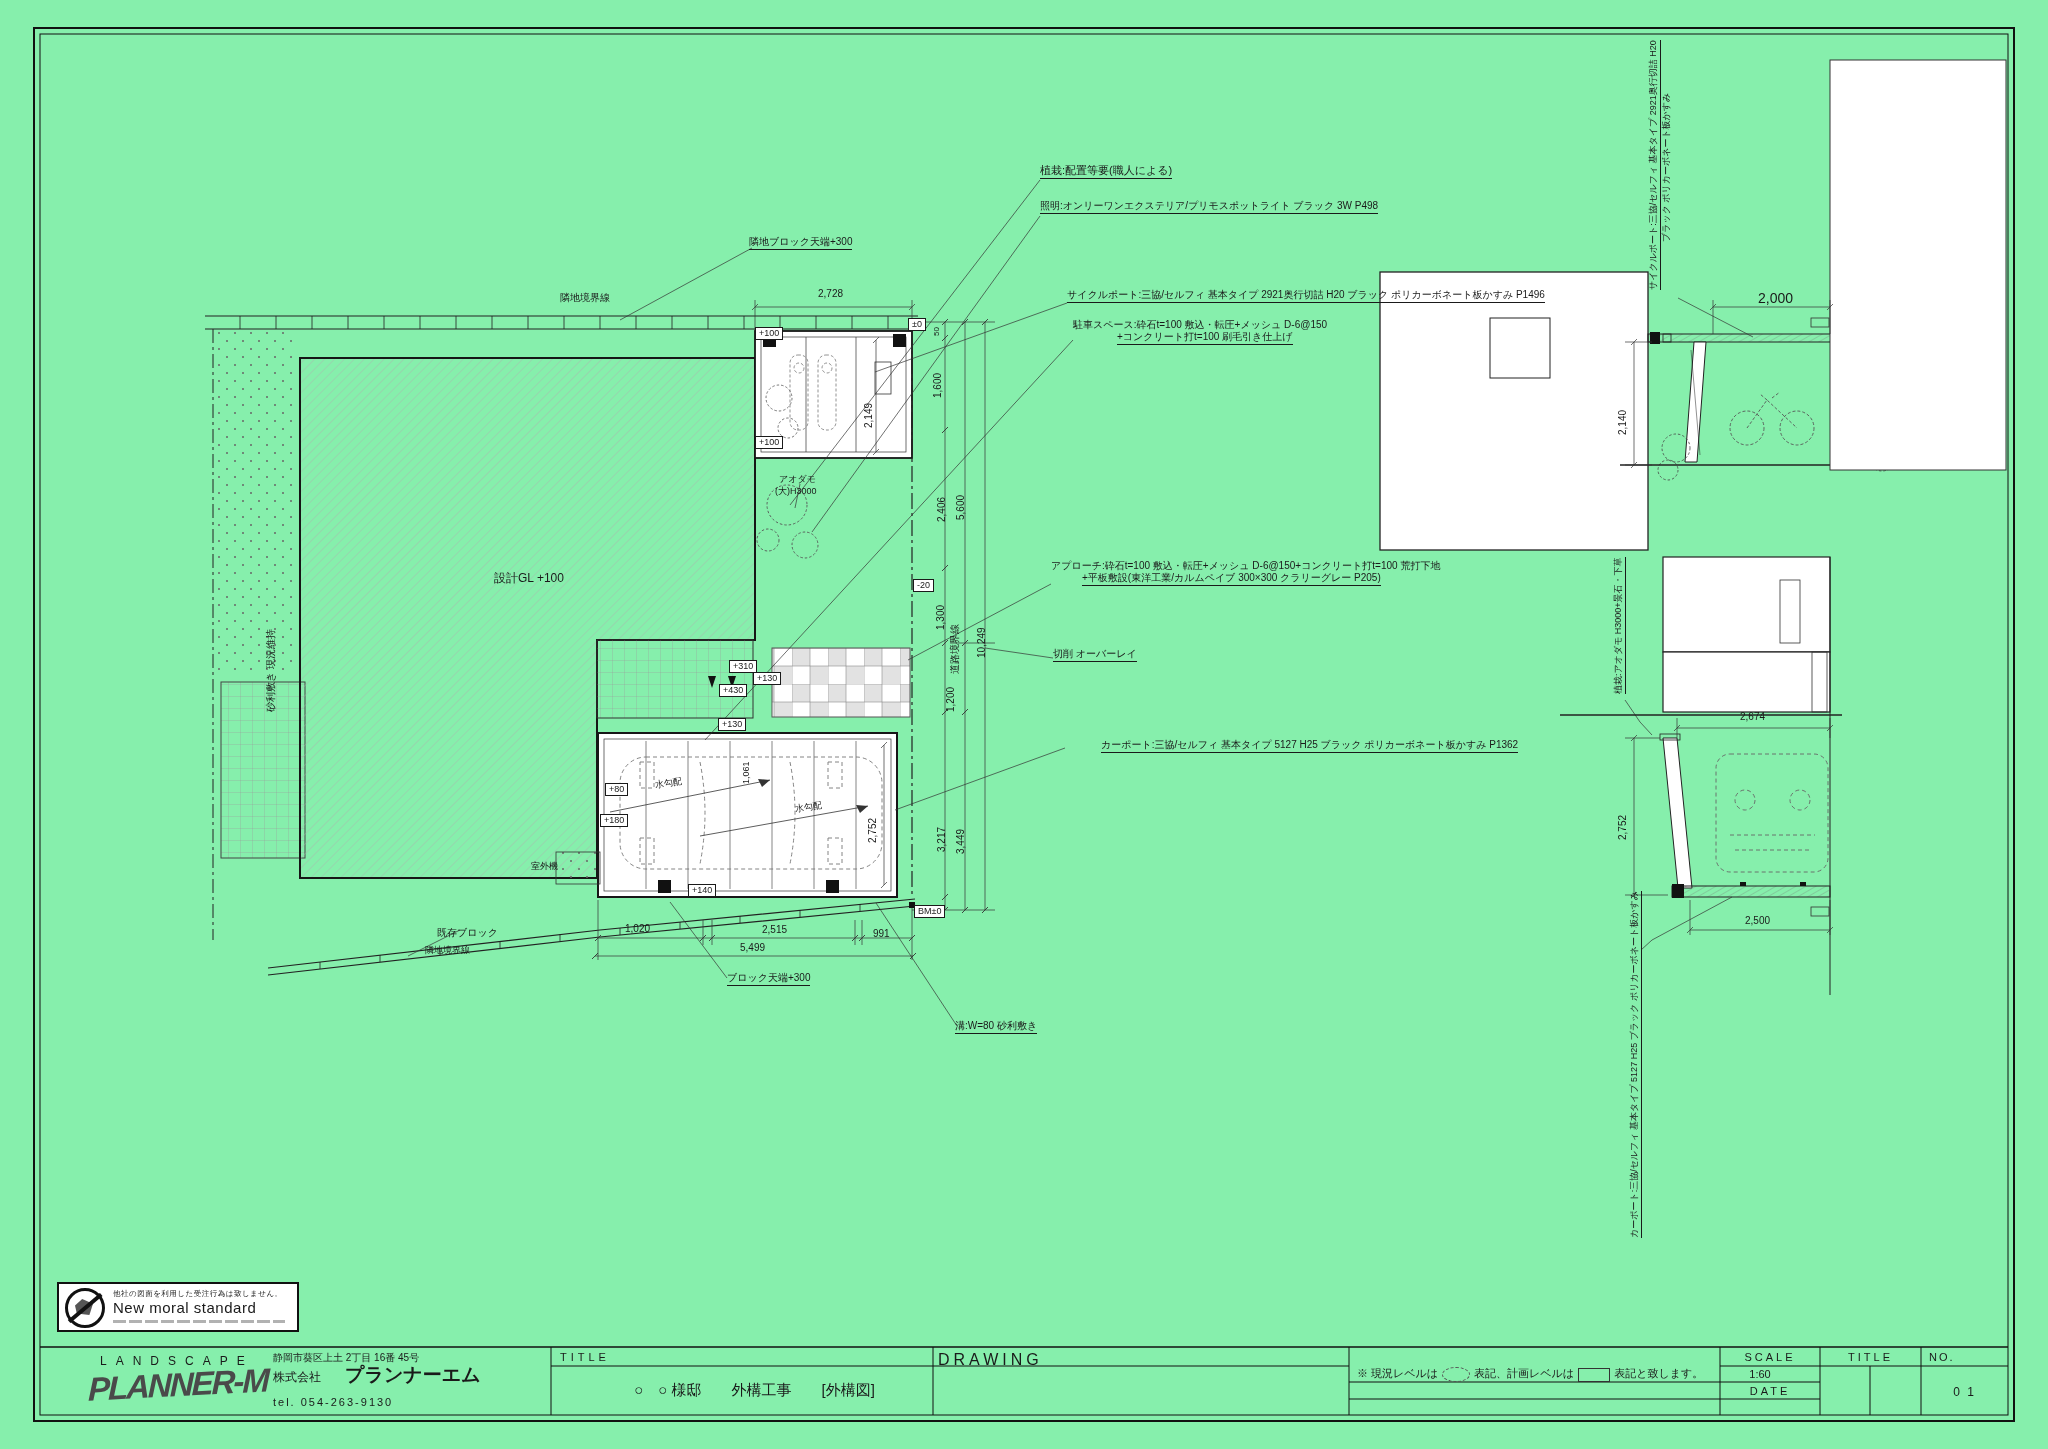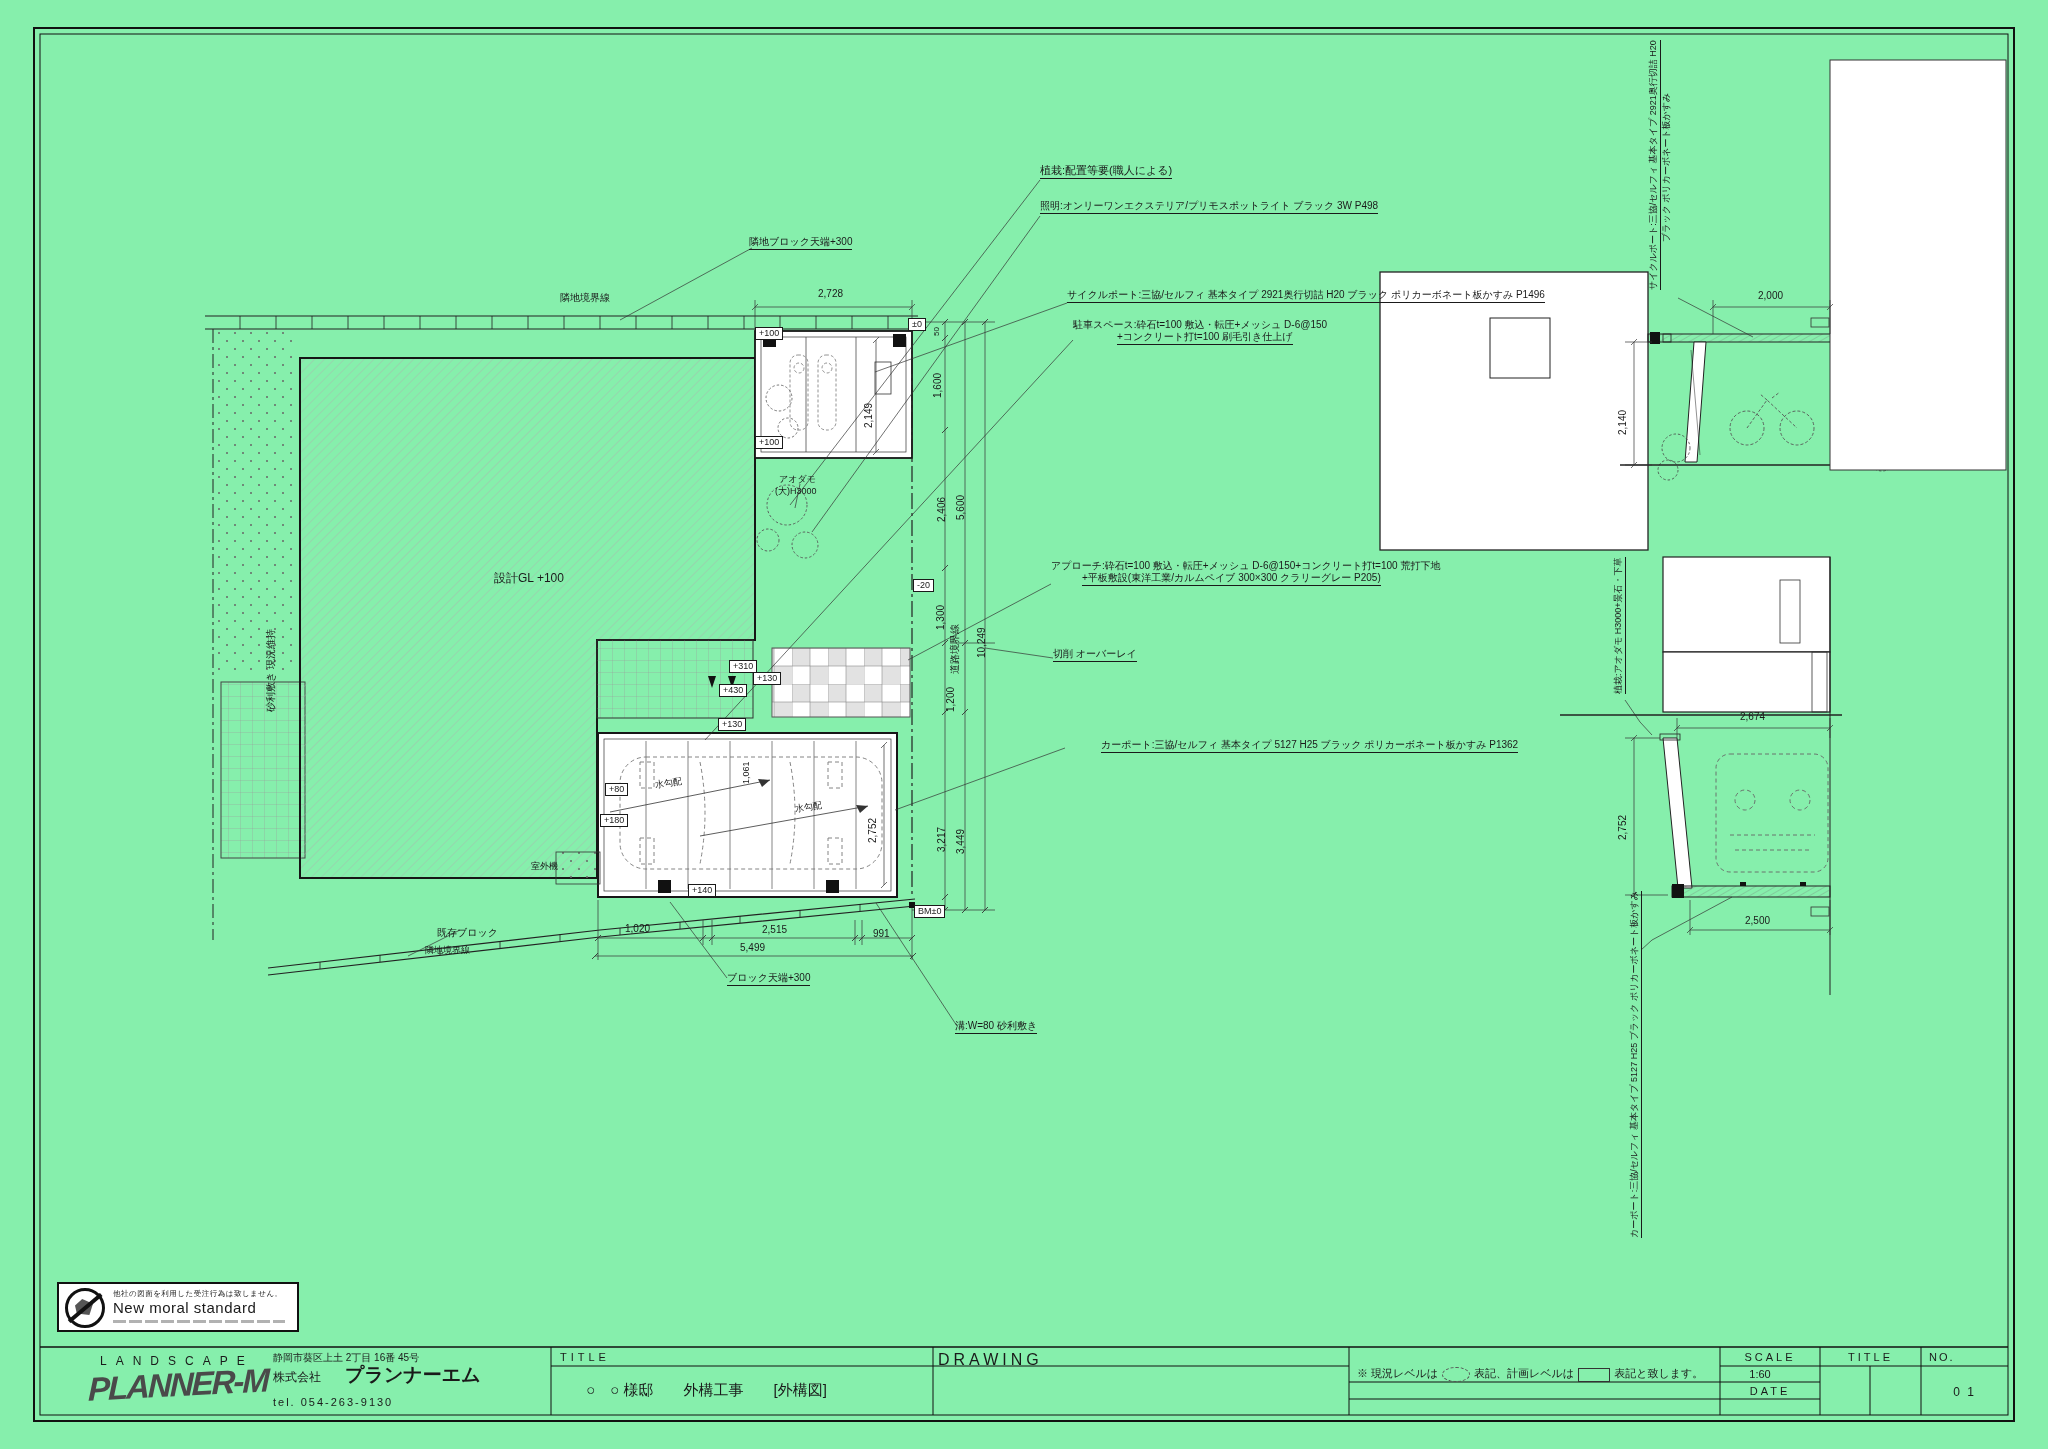--- a/index.html
+++ b/index.html
@@ -365,21 +365,21 @@
       <div class="ann ul" style="left: 955px; top: 1021px; font-size: 10px;">溝:W=80 砂利敷き</div>
       <div class="ann" style="left: 655px; top: 779px; font-size: 9px; transform: rotate(-8deg);">水勾配</div>
       <div class="ann" style="left: 795px; top: 803px; font-size: 9px; transform: rotate(-8deg);">水勾配</div>
       <div class="ann v" style="left: 266px; top: 712px; font-size: 10px;">砂利敷き 現況維持</div>
       <div class="ann v" style="left: 950px; top: 674px; font-size: 10px;">道路境界線</div>
       <div class="ann v ul" style="left: 1649px; top: 290px; font-size: 9px;">サイクルポート:三協/セルフィ 基本タイプ 2921奥行切詰 H20</div>
       <div class="ann v" style="left: 1662px; top: 242px; font-size: 9px;">ブラック ポリカーボネート板かすみ</div>
       <div class="ann v ul" style="left: 1614px; top: 694px; font-size: 9px;">植栽:アオダモ H3000+景石・下草</div>
       <div class="ann v ul" style="left: 1630px; top: 1238px; font-size: 9px;">カーポート:三協/セルフィ 基本タイプ 5127 H25 ブラック ポリカーボネート板かすみ</div>
       <div class="ann" style="left: 818px; top: 289px; font-size: 10px;">2,728</div>
-      <div class="ann" style="left: 1758px; top: 291px; font-size: 10px;">2,000</div>
+      <div class="ann" style="left: 1758px; top: 291px; font-size: 14px;">2,000</div>
       <div class="ann" style="left: 1740px; top: 712px; font-size: 10px;">2,674</div>
       <div class="ann" style="left: 1745px; top: 916px; font-size: 10px;">2,500</div>
       <div class="ann" style="left: 625px; top: 924px; font-size: 10px;">1,020</div>
       <div class="ann" style="left: 762px; top: 925px; font-size: 10px;">2,515</div>
       <div class="ann" style="left: 873px; top: 929px; font-size: 10px;">991</div>
       <div class="ann" style="left: 740px; top: 943px; font-size: 10px;">5,499</div>
       <div class="ann v" style="left: 864px; top: 428px; font-size: 10px;">2,149</div>
       <div class="ann v" style="left: 933px; top: 398px; font-size: 10px;">1,600</div>
       <div class="ann v" style="left: 937px; top: 522px; font-size: 10px;">2,406</div>
       <div class="ann v" style="left: 956px; top: 520px; font-size: 10px;">5,600</div>
@@ -419,21 +419,21 @@
 </div>
 
 <div class="tbtxt brandtop" style="left:100px;top:1355px;">LANDSCAPE</div>
 <div class="tbtxt" style="left:88px;top:1368px;"><span class="brandlogo">PLANNER-M</span></div>
 <div class="tbtxt" style="left:273px;top:1353px;font-size:10px;">静岡市葵区上土 2丁目 16番 45号</div>
 <div class="tbtxt" style="left:273px;top:1371px;font-size:12px;">株式会社</div>
 <div class="tbtxt" style="left:345px;top:1365px;font-size:19px;font-weight:bold;">プランナーエム</div>
 <div class="tbtxt" style="left:273px;top:1397px;font-size:11px;letter-spacing:2px;">tel. 054-263-9130</div>
 
 <div class="tbtxt" style="left:560px;top:1352px;font-size:11px;letter-spacing:4px;">TITLE</div>
-<div class="tbtxt center" style="left:551px;top:1382px;width:311px;font-size:15px;">○　○ 様邸　　外構工事　　[外構図]</div>
+<div class="tbtxt center" style="left:551px;top:1382px;width:311px;font-size:15px;padding-left:48px;">○　○ 様邸　　外構工事　　[外構図]</div>
 <div class="tbtxt" style="left:902px;top:1352px;font-size:16px;letter-spacing:4px;margin-left:36px;">DRAWING</div>
 
 <div class="tbtxt" style="left:1357px;top:1367px;font-size:11px;">
   <span>※ 現況レベルは</span><span class="shape-ellipse"></span><span>表記、計画レベルは</span><span class="shape-rect"></span><span>表記と致します。</span>
 </div>
 
 <div class="tbtxt center" style="left:1720px;top:1352px;width:100px;font-size:11px;letter-spacing:3px;">SCALE</div>
 <div class="tbtxt center" style="left:1720px;top:1369px;width:80px;font-size:11px;">1:60</div>
 <div class="tbtxt center" style="left:1720px;top:1386px;width:100px;font-size:11px;letter-spacing:3px;">DATE</div>
 <div class="tbtxt center" style="left:1820px;top:1352px;width:101px;font-size:11px;letter-spacing:3px;">TITLE</div>

